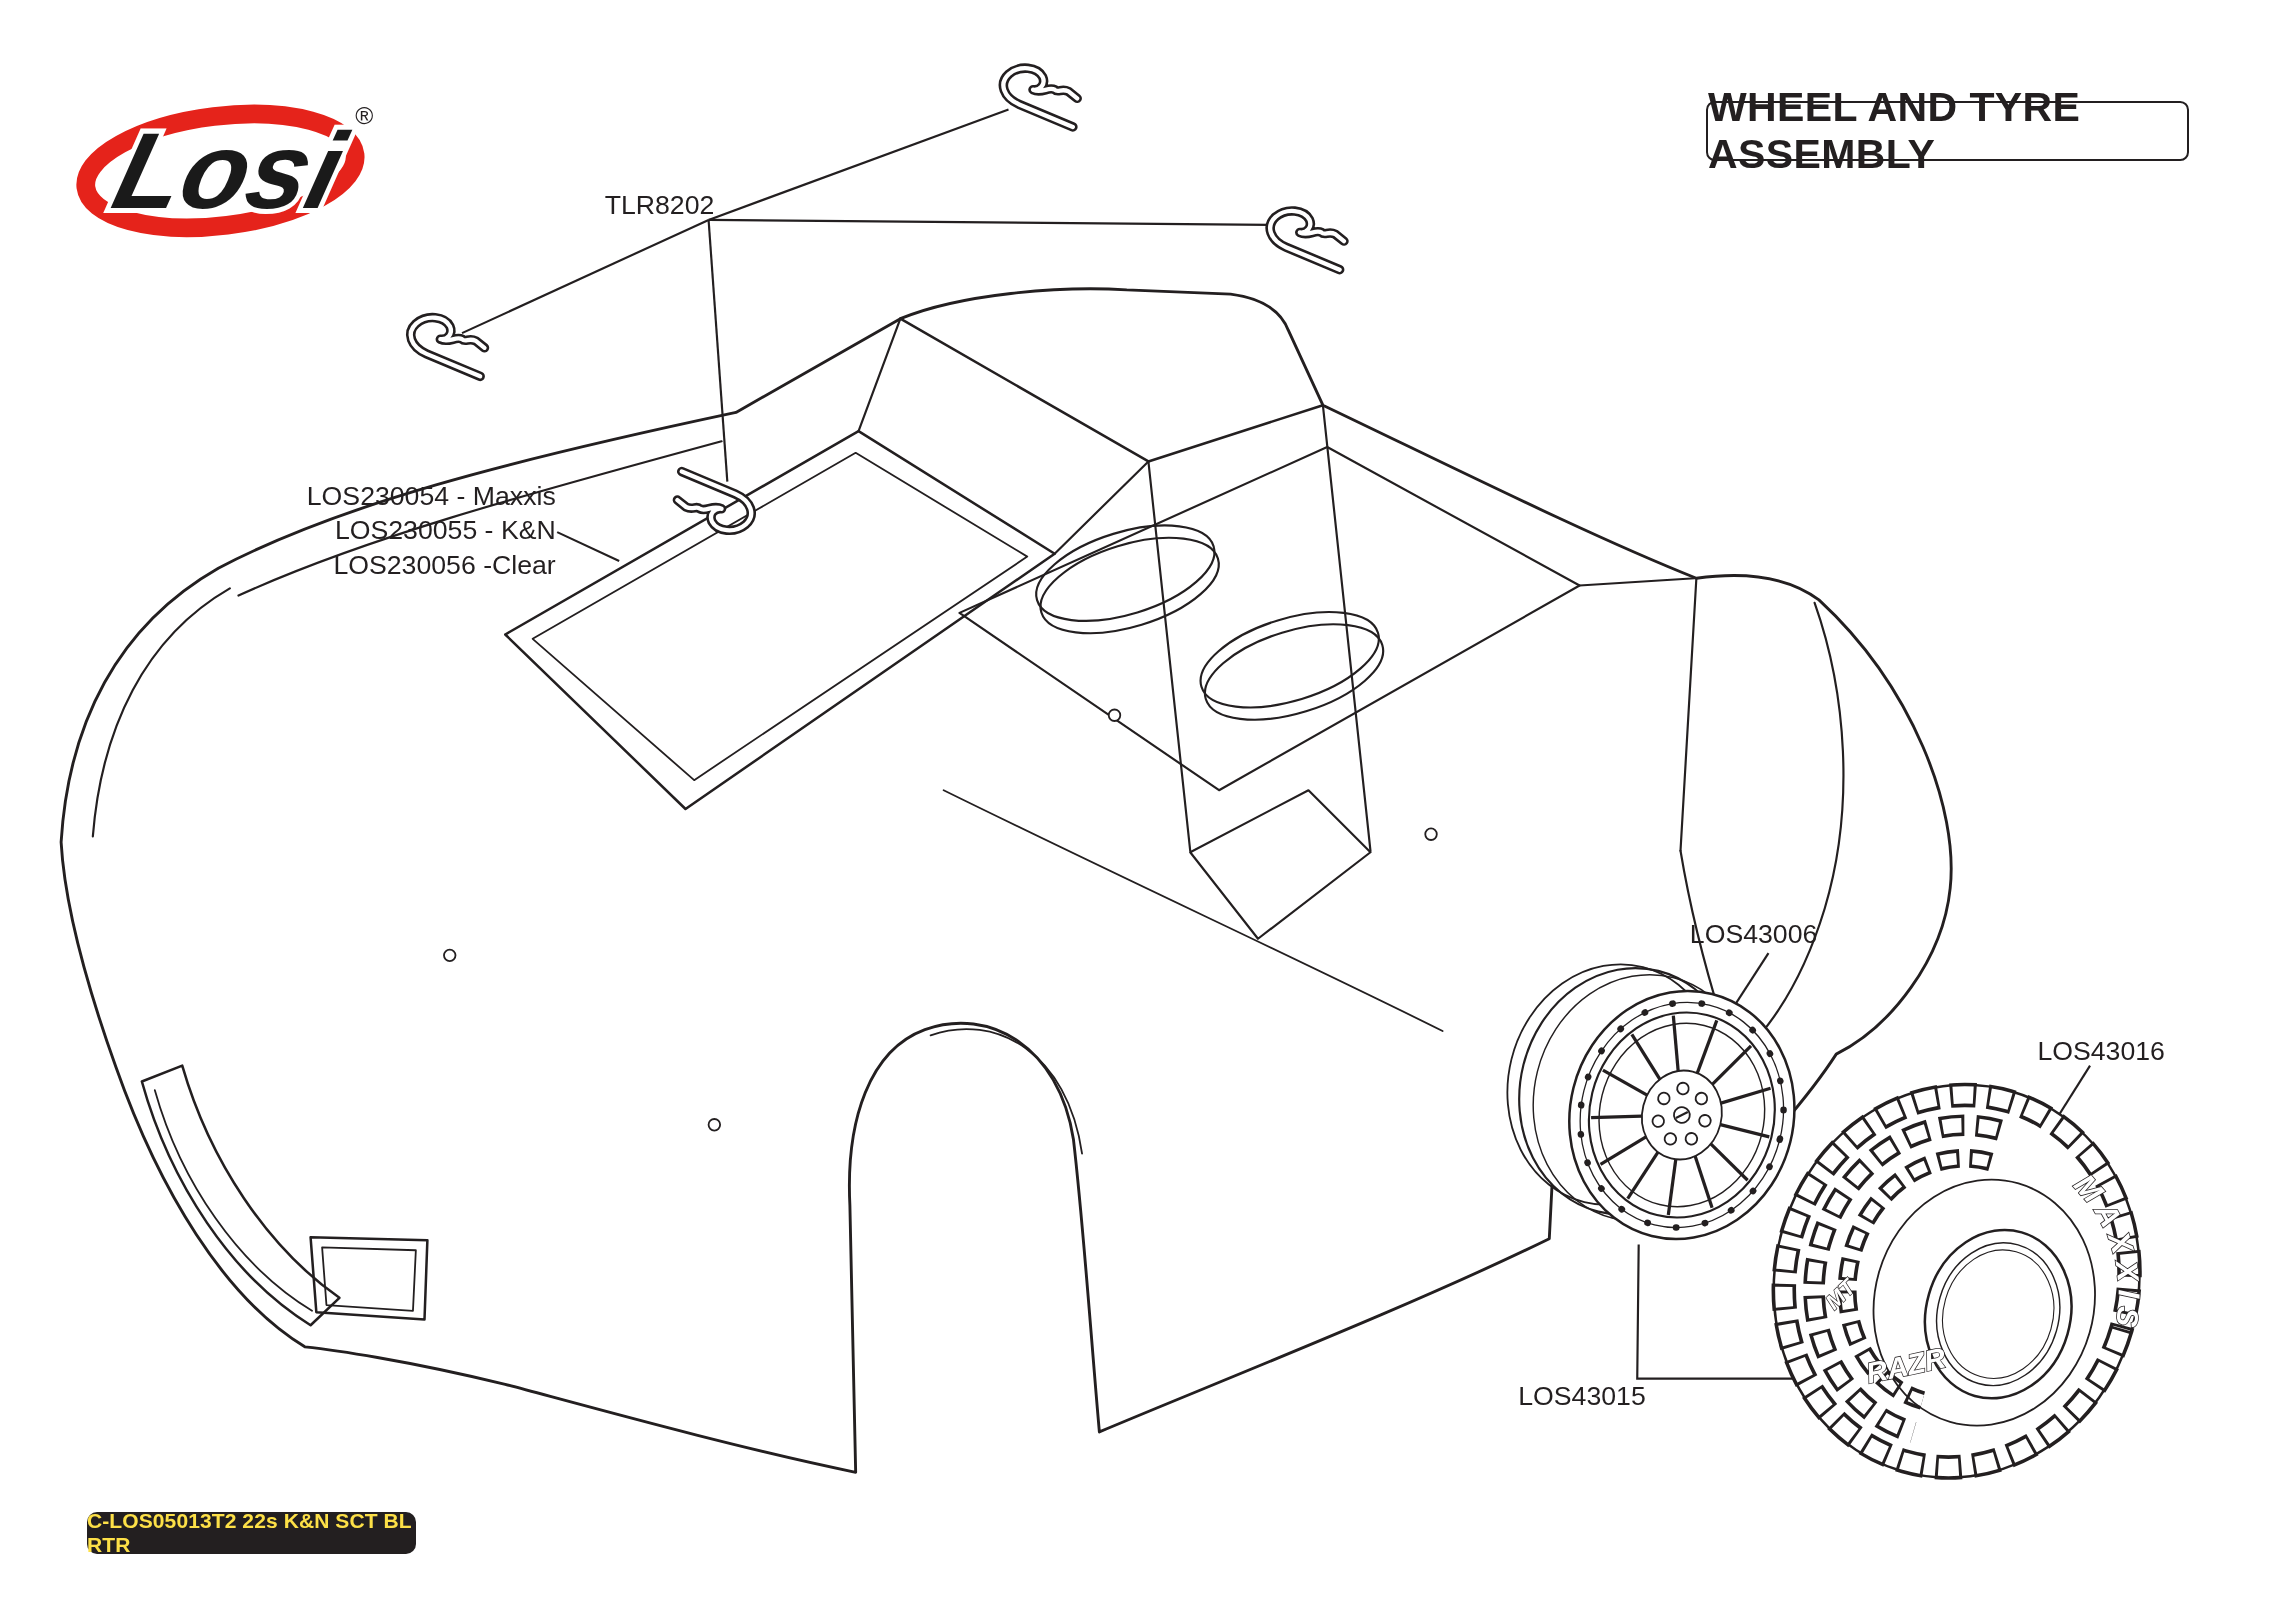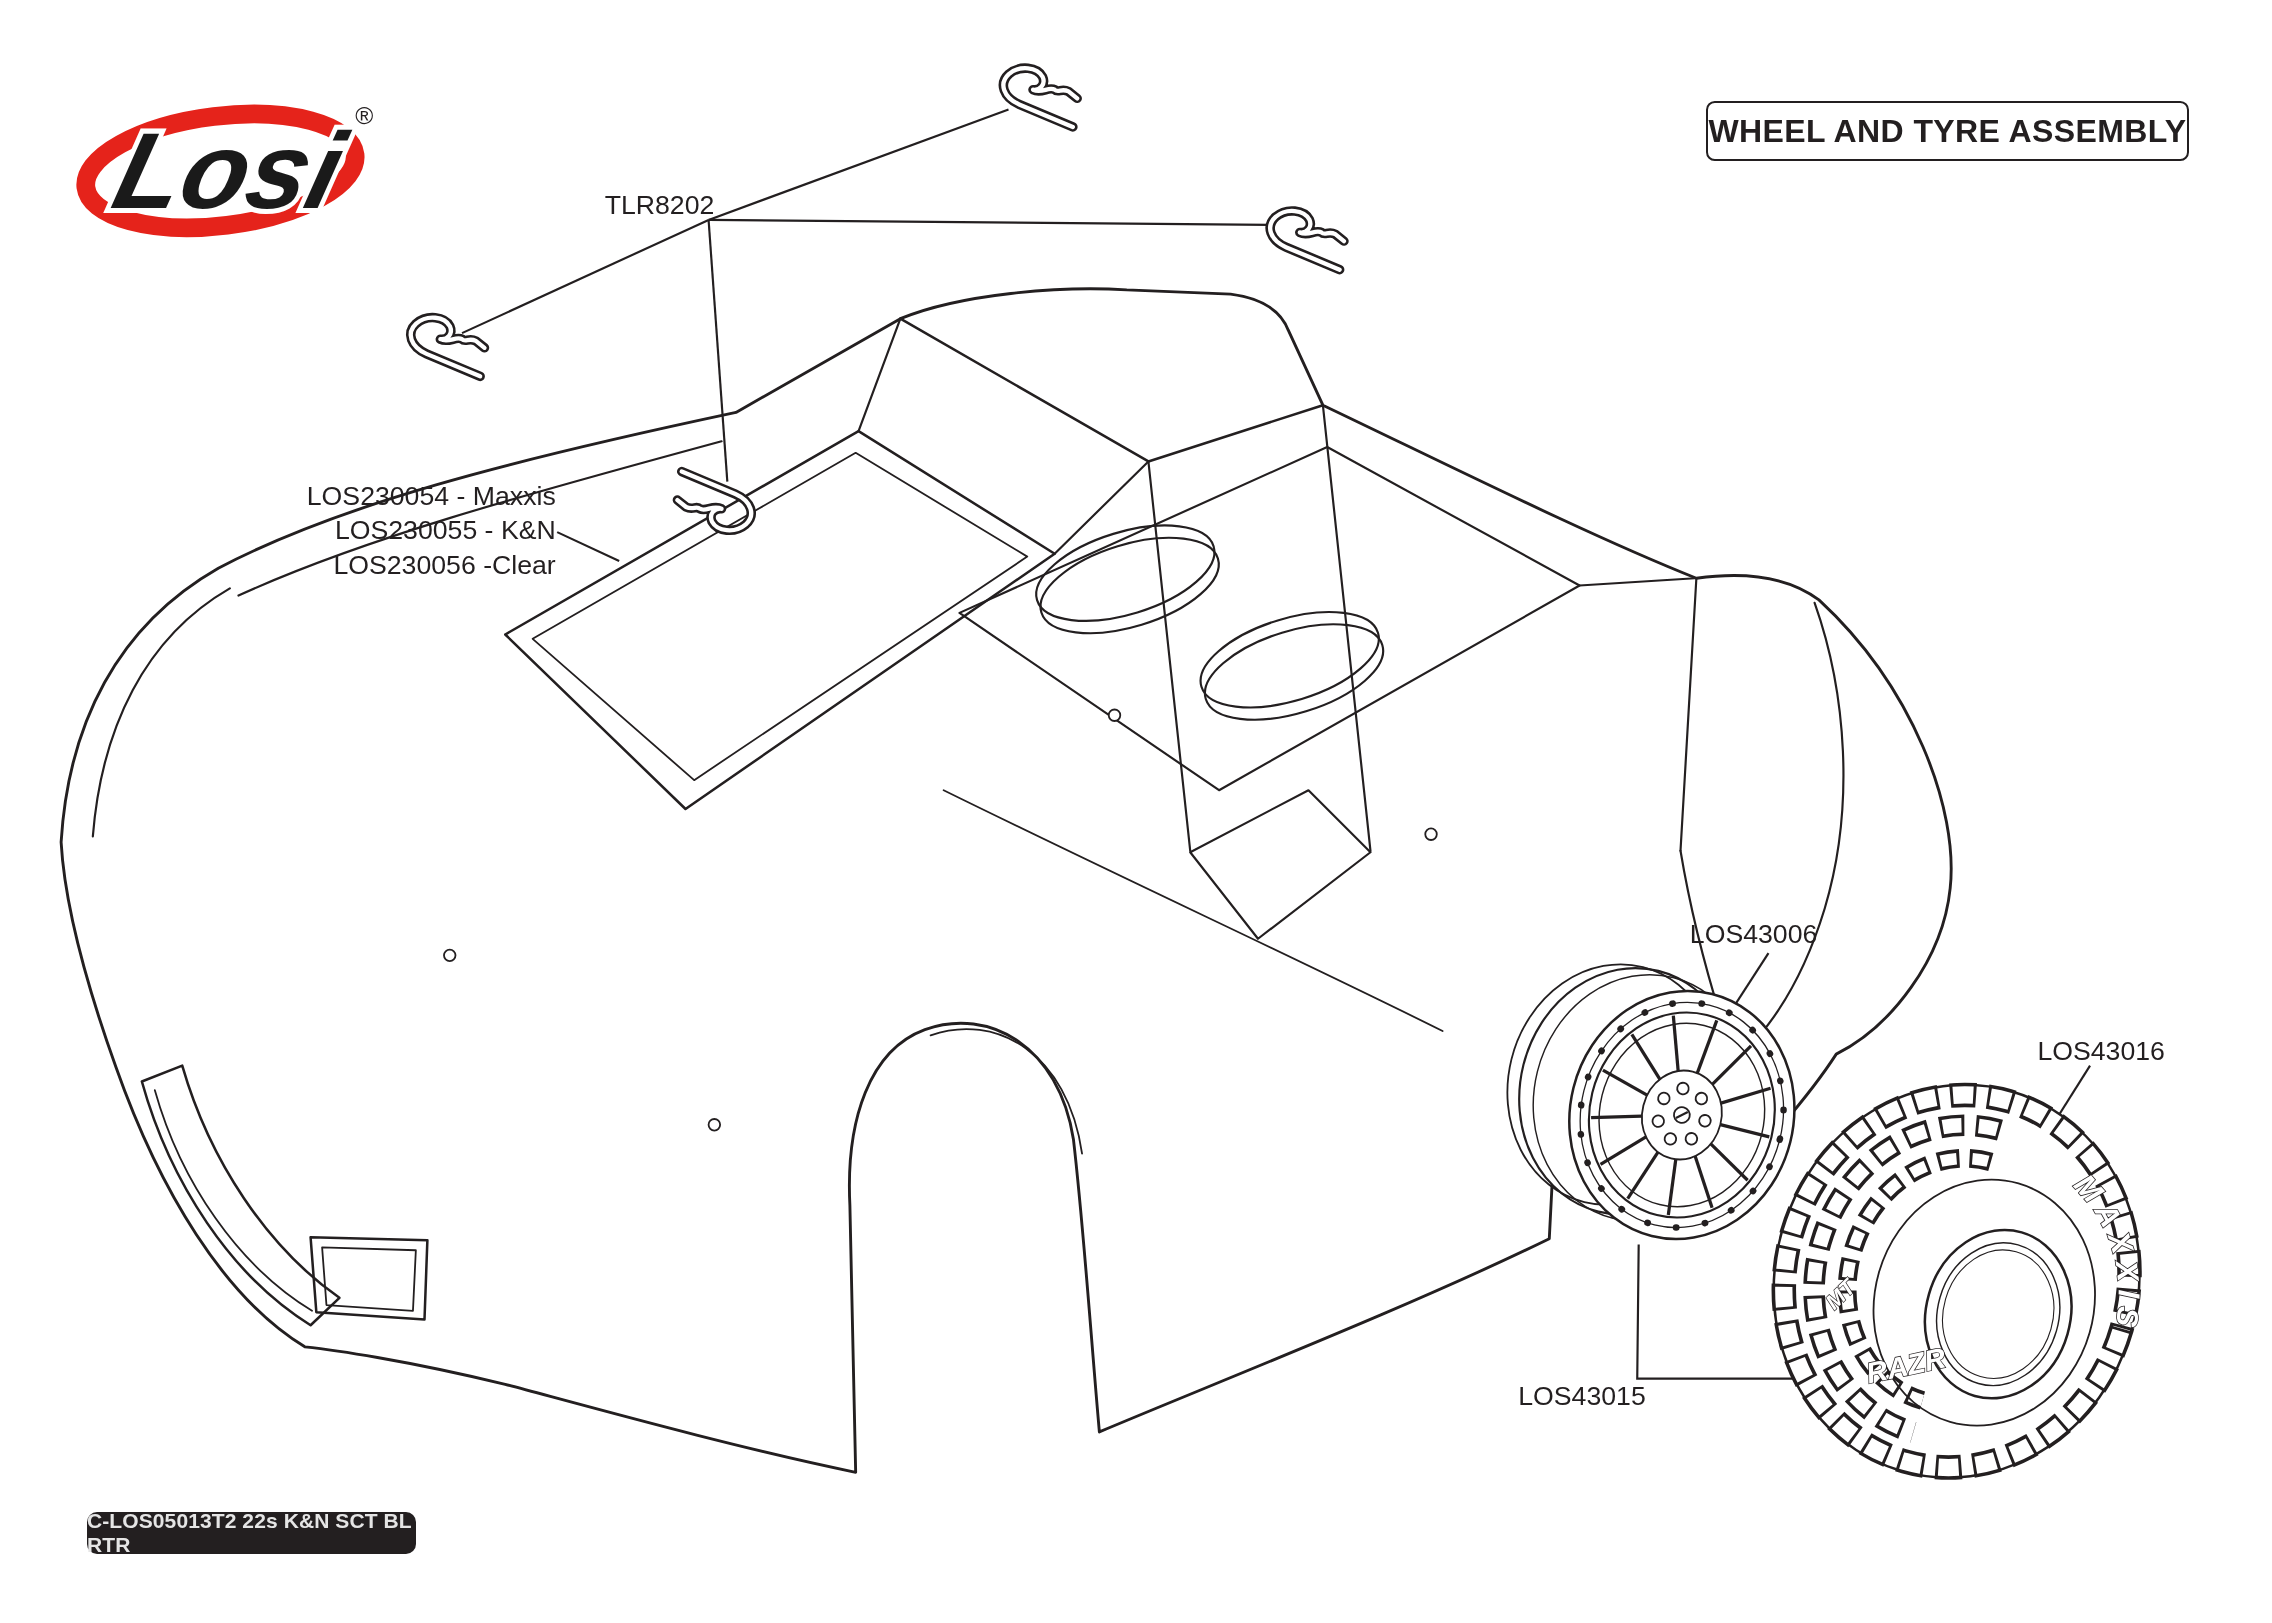--- a/index.html
+++ b/index.html
@@ -1,23 +1,23 @@
 <!DOCTYPE html>
 <html style="font-size:11.5px"><head>
 <meta charset="utf-8">
 <style>
   html,body{margin:0;padding:0;background:#fff;}
   #canvas{position:relative;width:2273px;height:1623px;background:#ffffff;overflow:hidden;
           font-family:"Liberation Sans", sans-serif;color:#231f20;}
   .title-box{position:absolute;left:1706px;top:101px;width:479px;height:56px;
              border:2.9px solid #231f20;border-radius:8.7px;display:flex;align-items:center;justify-content:center;
-             font-weight:bold;font-size:32px;letter-spacing:0.4px;background:#fff;}
+             font-weight:bold;font-size:41px;letter-spacing:0.4px;background:#fff;}
   .footer-badge{position:absolute;left:87px;top:1512px;width:329px;height:42px;background:#231f20;
              border-radius:10px;display:flex;align-items:center;justify-content:center;
-             color:#e5e5e5;font-weight:bold;font-size:21px;letter-spacing:0.1px;}
+             color:#fde047;font-weight:bold;font-size:21px;letter-spacing:0.1px;}
   svg text{font-family:"Liberation Sans", sans-serif;}
   .partlabel{font-size:37px;fill:#231f20;}
   .tyretext{font-weight:bold;font-style:italic;fill:#ffffff;stroke:#231f20;paint-order:stroke;}
 </style>
 </head>
 <body>
 
 <div id="canvas">
 
   <svg width="2273" height="1623" viewBox="0 0 3151 2251">

